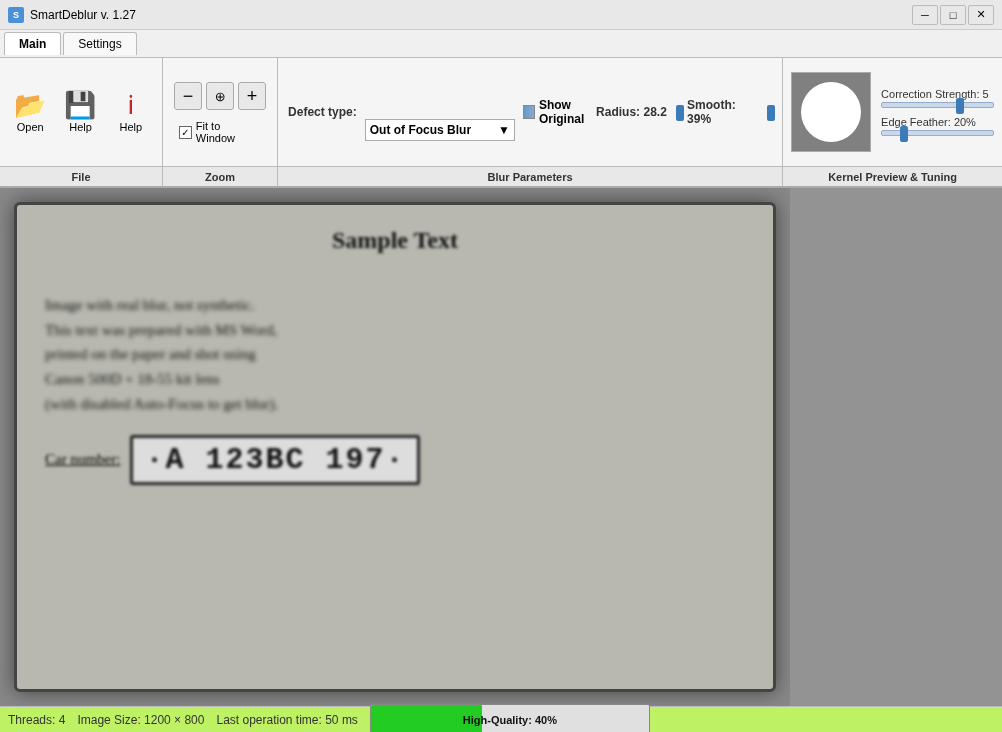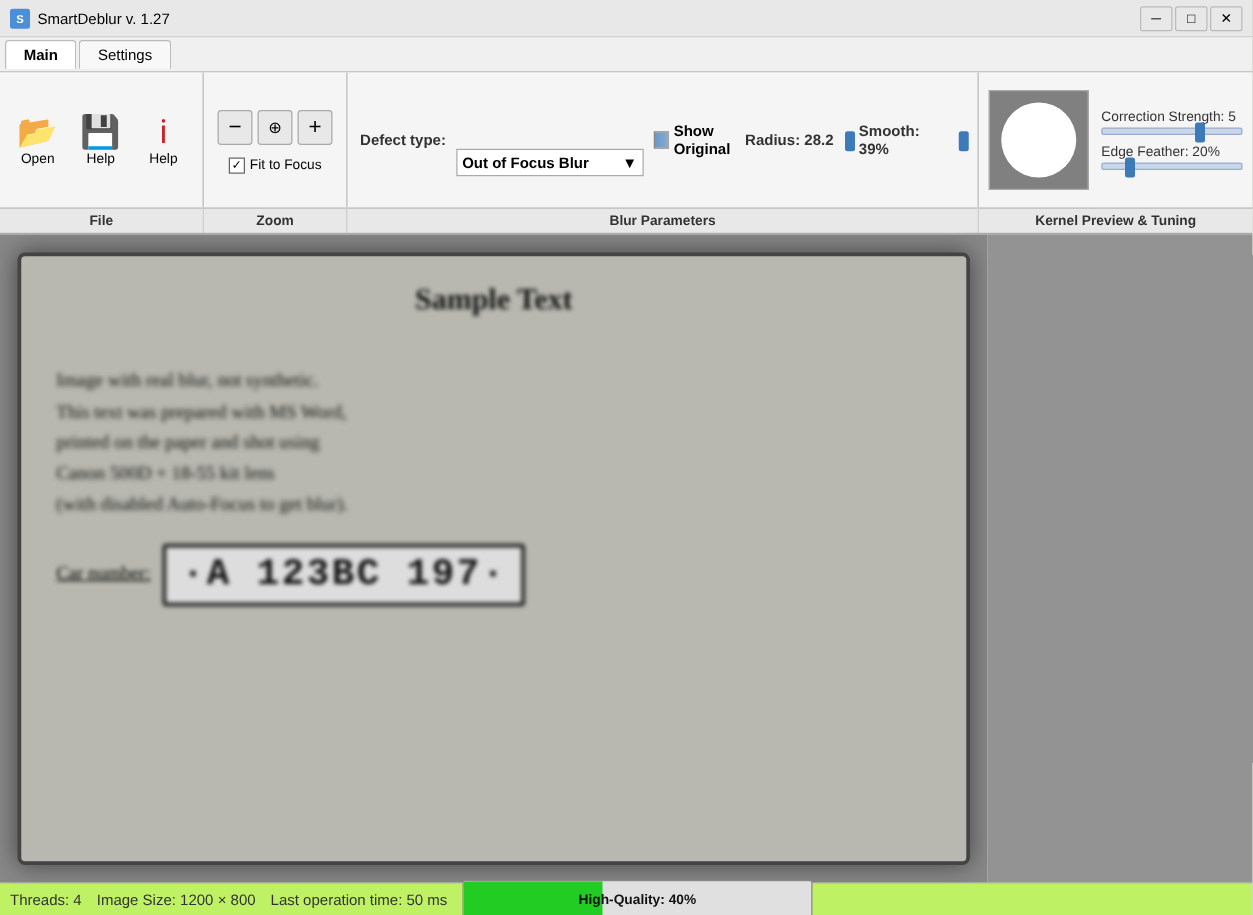--- a/index.html
+++ b/index.html
@@ -363,21 +363,21 @@
 
   <div class="toolbar-section" style="width:115px;">
     <div style="flex:1; display:flex; flex-direction:column; align-items:center; justify-content:center; padding:4px 8px; gap:4px;">
       <div id="zoom-controls" style="display:flex; gap:4px; align-items:center;">
         <div class="zoom-btn" style="font-size:18px;">−</div>
         <div class="zoom-btn" style="font-size:13px;">⊕</div>
         <div class="zoom-btn" style="font-size:18px;">+</div>
       </div>
       <div class="fit-to-window-row">
         <div class="fit-checkbox">✓</div>
-        <span style="font-size:11px;">Fit to Focus</span>
+        <span style="font-size:11px;">Fit to Window</span>
       </div>
     </div>
     <div class="section-label-strip">
       <span>Zoom</span>
     </div>
   </div>
 
   <div class="toolbar-section" style="flex:1;">
     <div id="blur-content">
       <div class="defect-type-row">

